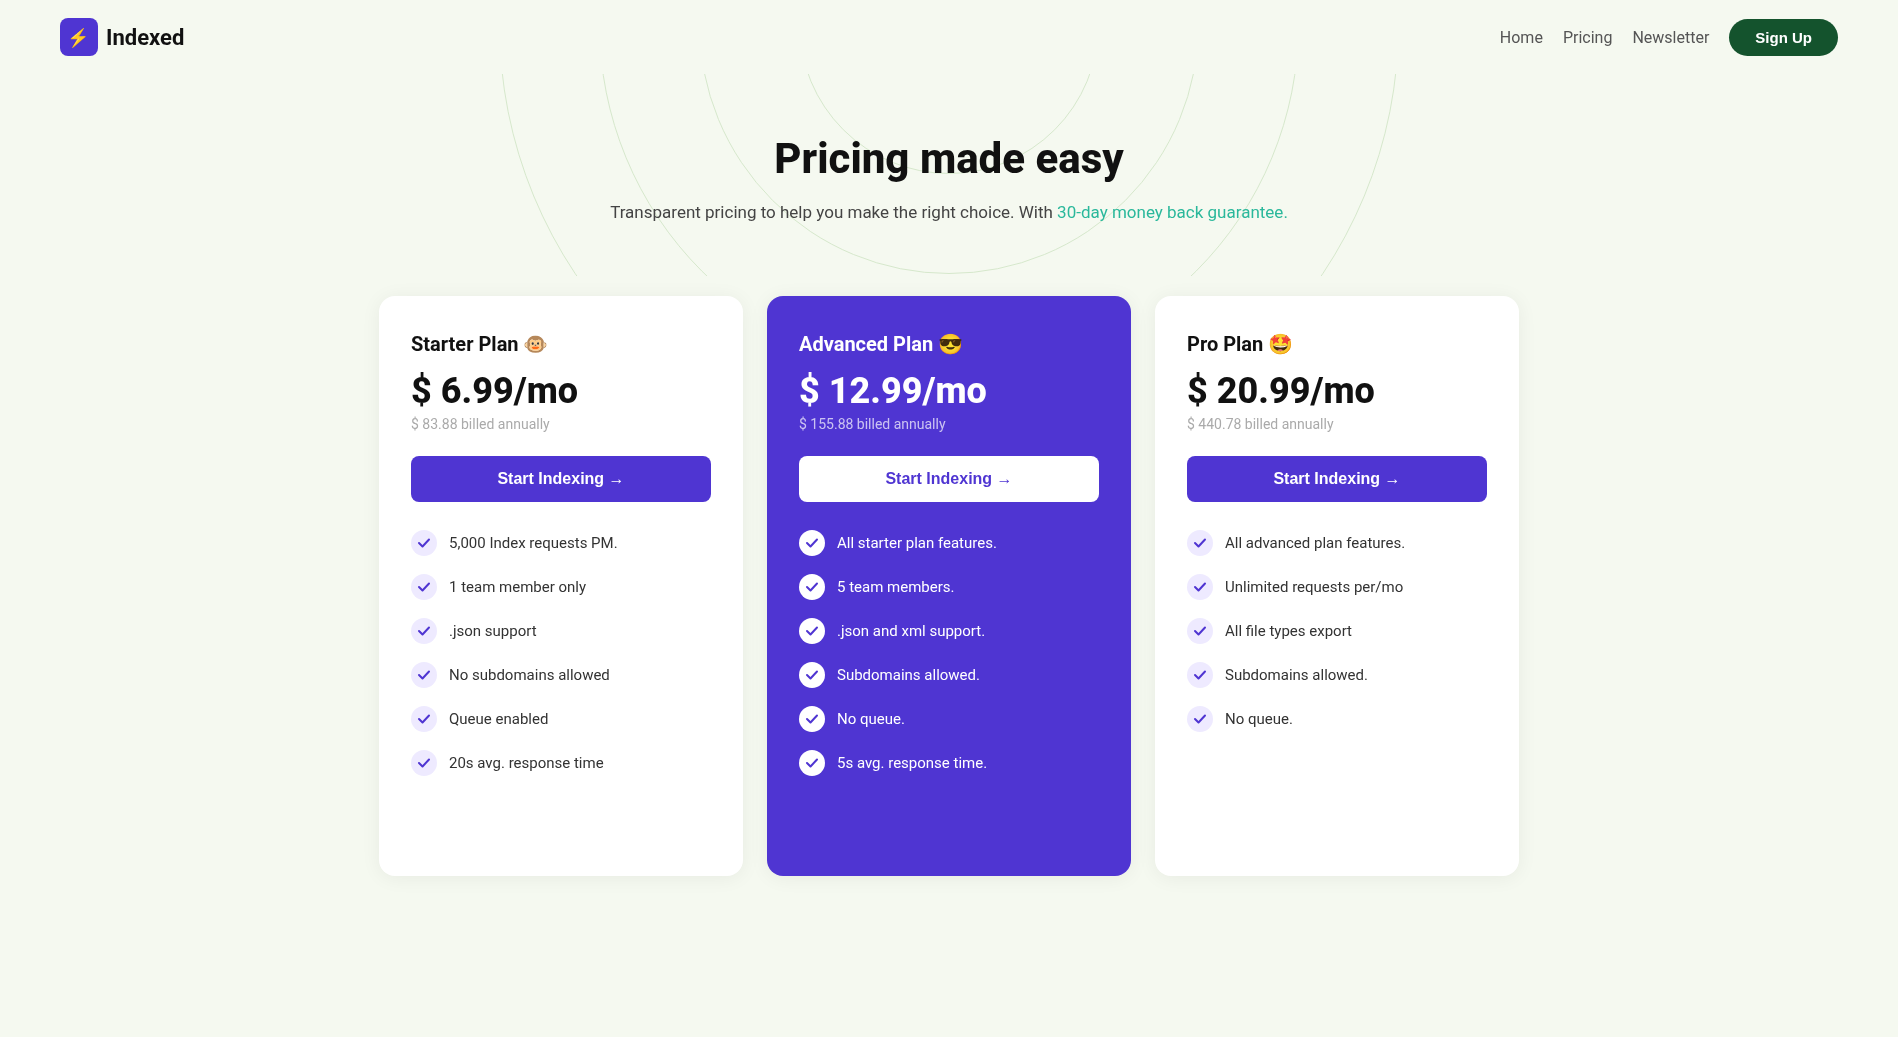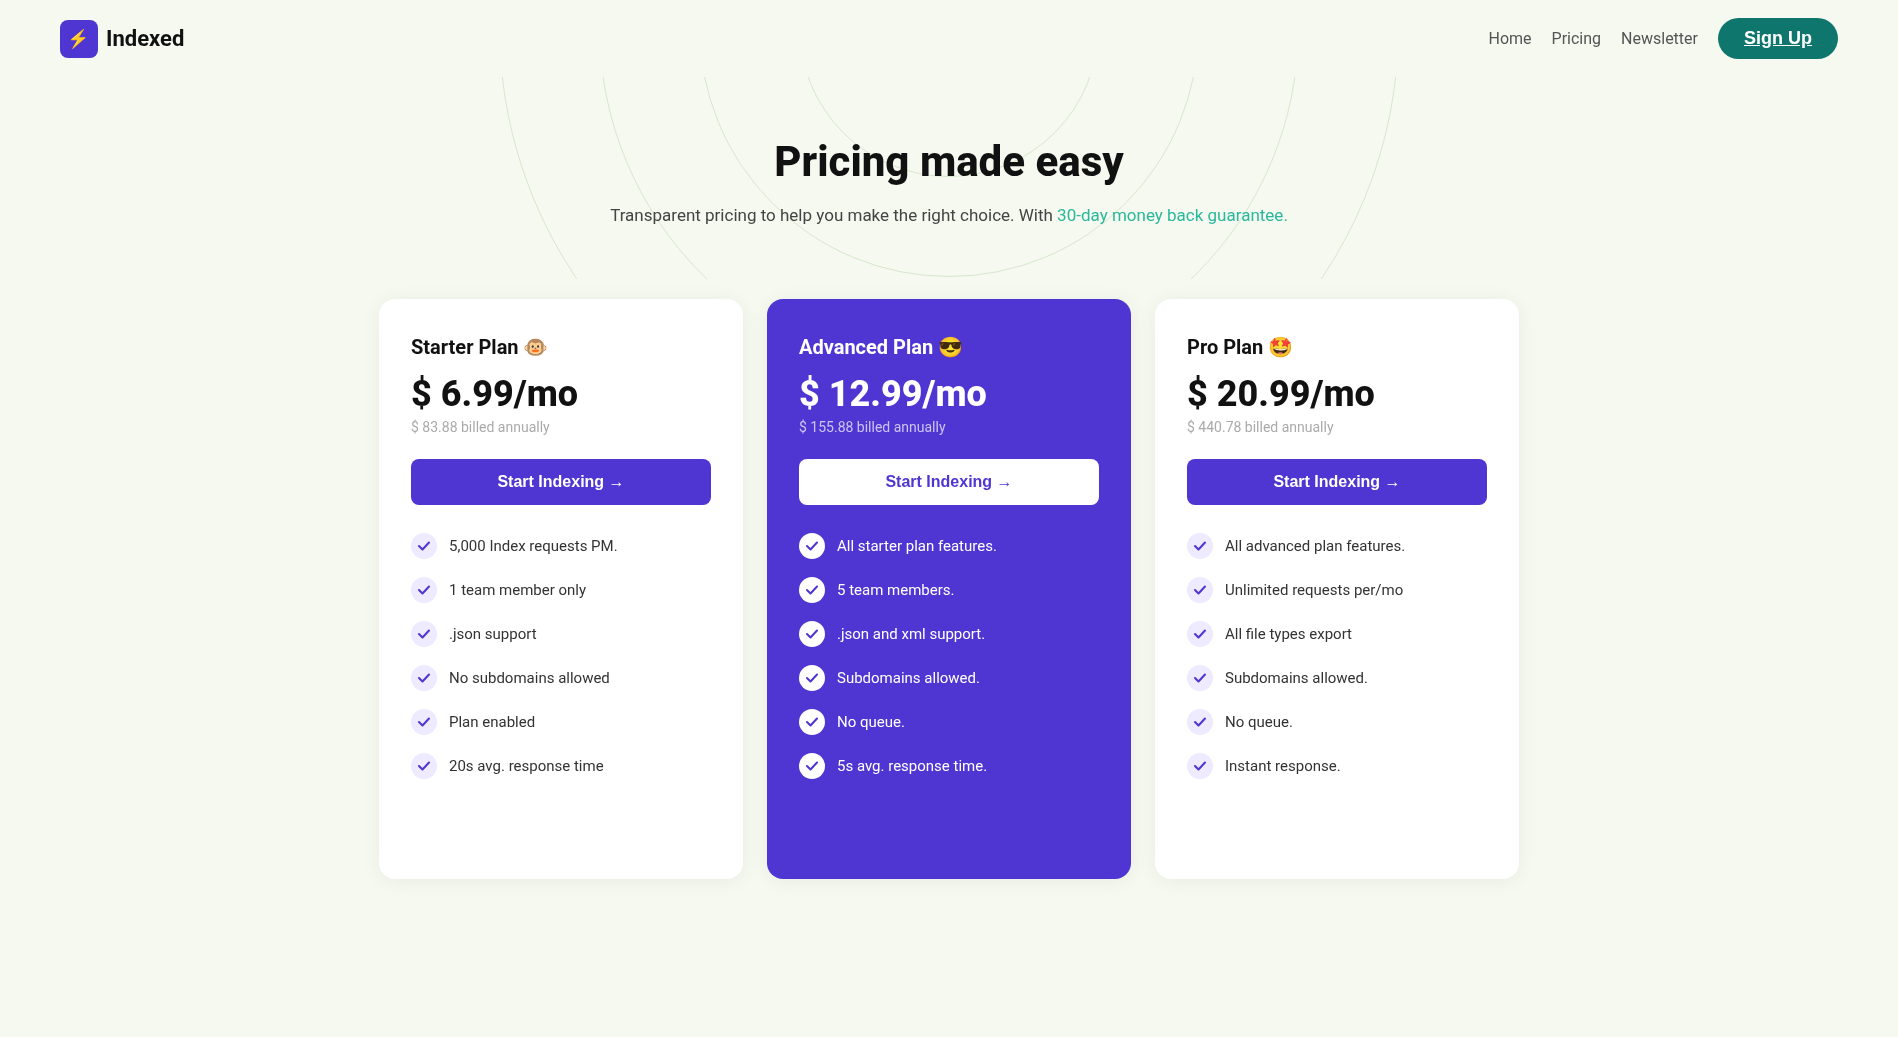--- a/index.html
+++ b/index.html
@@ -44,29 +44,28 @@
       display: flex;
       align-items: center;
       gap: 20px;
     }
     .nav-link {
       color: #555;
       text-decoration: none;
       font-size: 16px;
     }
     .signup-btn {
-      background: #0f766e;
+      background: #14532d;
       color: white;
       border: none;
       border-radius: 30px;
       padding: 10px 26px;
-      font-size: 18px;
+      font-size: 15px;
       font-weight: 600;
       cursor: pointer;
-      text-decoration: underline;
     }
 
     
     .hero {
       text-align: center;
       padding: 60px 20px 50px;
       position: relative;
     }
     .hero-bg {
       position: absolute;
@@ -271,21 +270,21 @@
         </span>
         <span>No subdomains allowed</span>
       </li>
 
       <li class="feature-item">
         <span class="check-icon">
           <svg class="check-svg" viewBox="0 0 14 14" fill="none" xmlns="http://www.w3.org/2000/svg">
             <path d="M2 7L5.5 10.5L12 3.5" stroke="#4f35d2" stroke-width="2" stroke-linecap="round" stroke-linejoin="round"></path>
           </svg>
         </span>
-        <span>Plan enabled</span>
+        <span>Queue enabled</span>
       </li>
 
       <li class="feature-item">
         <span class="check-icon">
           <svg class="check-svg" viewBox="0 0 14 14" fill="none" xmlns="http://www.w3.org/2000/svg">
             <path d="M2 7L5.5 10.5L12 3.5" stroke="#4f35d2" stroke-width="2" stroke-linecap="round" stroke-linejoin="round"></path>
           </svg>
         </span>
         <span>20s avg. response time</span>
       </li>
@@ -400,24 +399,16 @@
 
       <li class="feature-item">
         <span class="check-icon">
           <svg class="check-svg" viewBox="0 0 14 14" fill="none" xmlns="http://www.w3.org/2000/svg">
             <path d="M2 7L5.5 10.5L12 3.5" stroke="#4f35d2" stroke-width="2" stroke-linecap="round" stroke-linejoin="round"></path>
           </svg>
         </span>
         <span>No queue.</span>
       </li>
 
-      <li class="feature-item">
-        <span class="check-icon">
-          <svg class="check-svg" viewBox="0 0 14 14" fill="none" xmlns="http://www.w3.org/2000/svg">
-            <path d="M2 7L5.5 10.5L12 3.5" stroke="#4f35d2" stroke-width="2" stroke-linecap="round" stroke-linejoin="round"></path>
-          </svg>
-        </span>
-        <span>Instant response.</span>
-      </li>
 
       </ul>
     </div>
   </div>
 
 </body></html>

